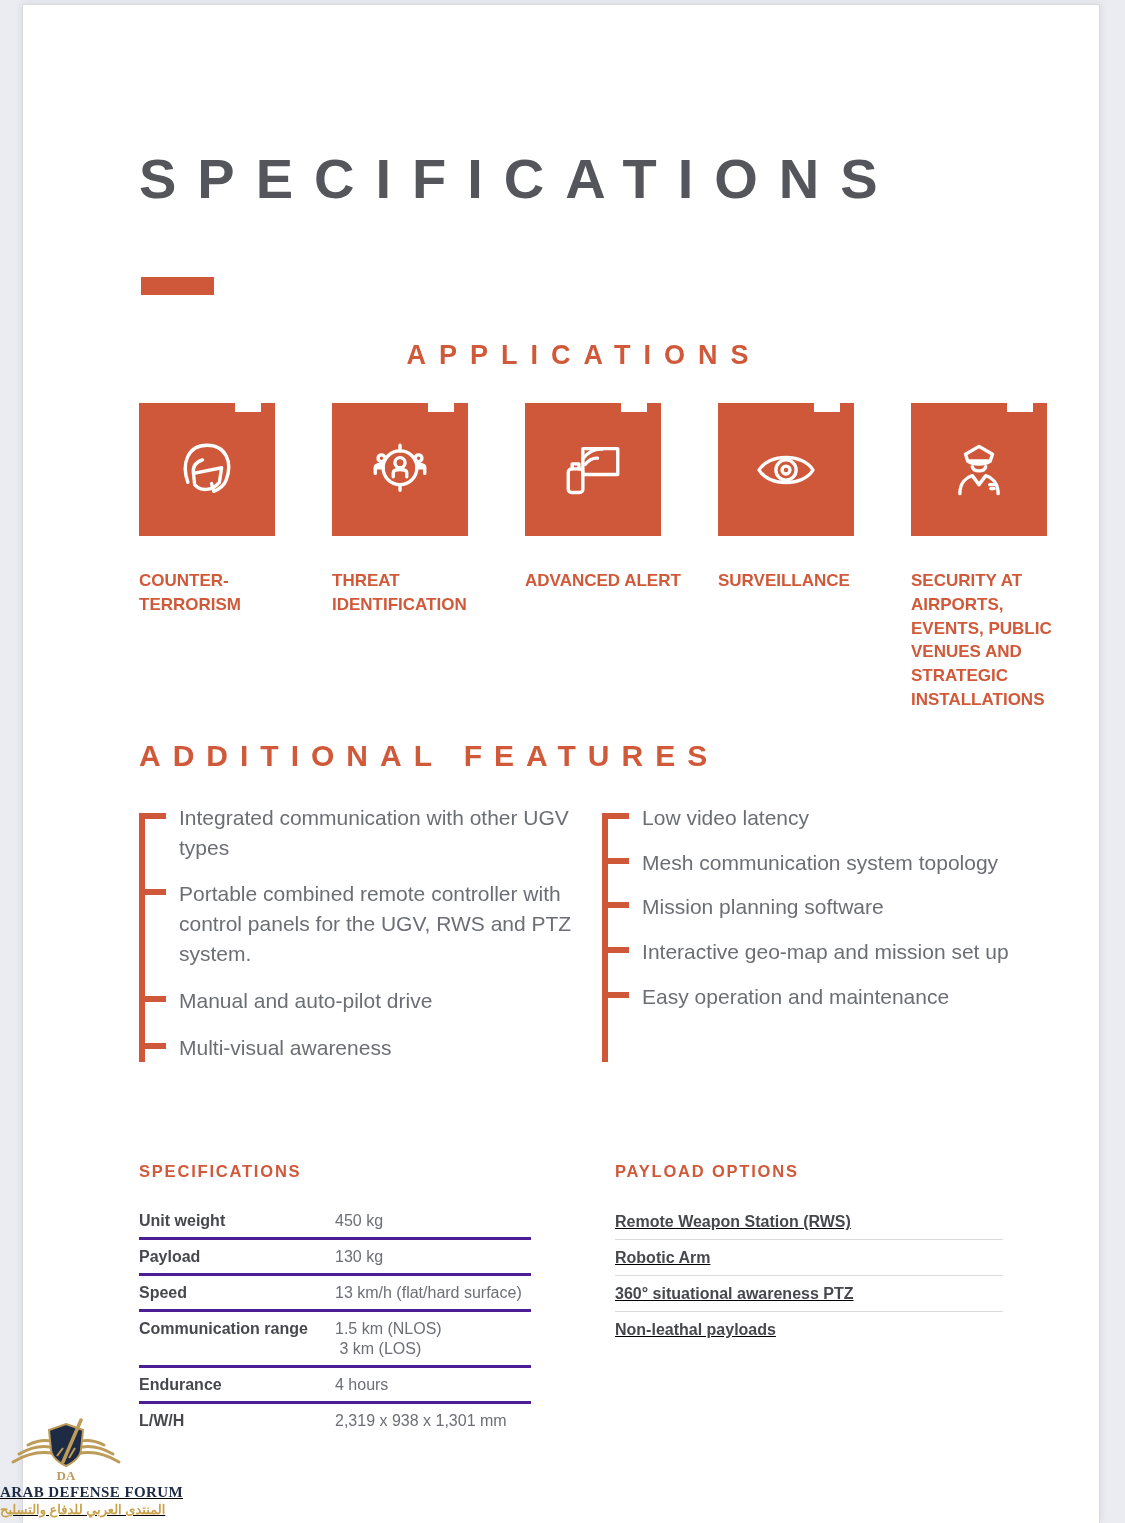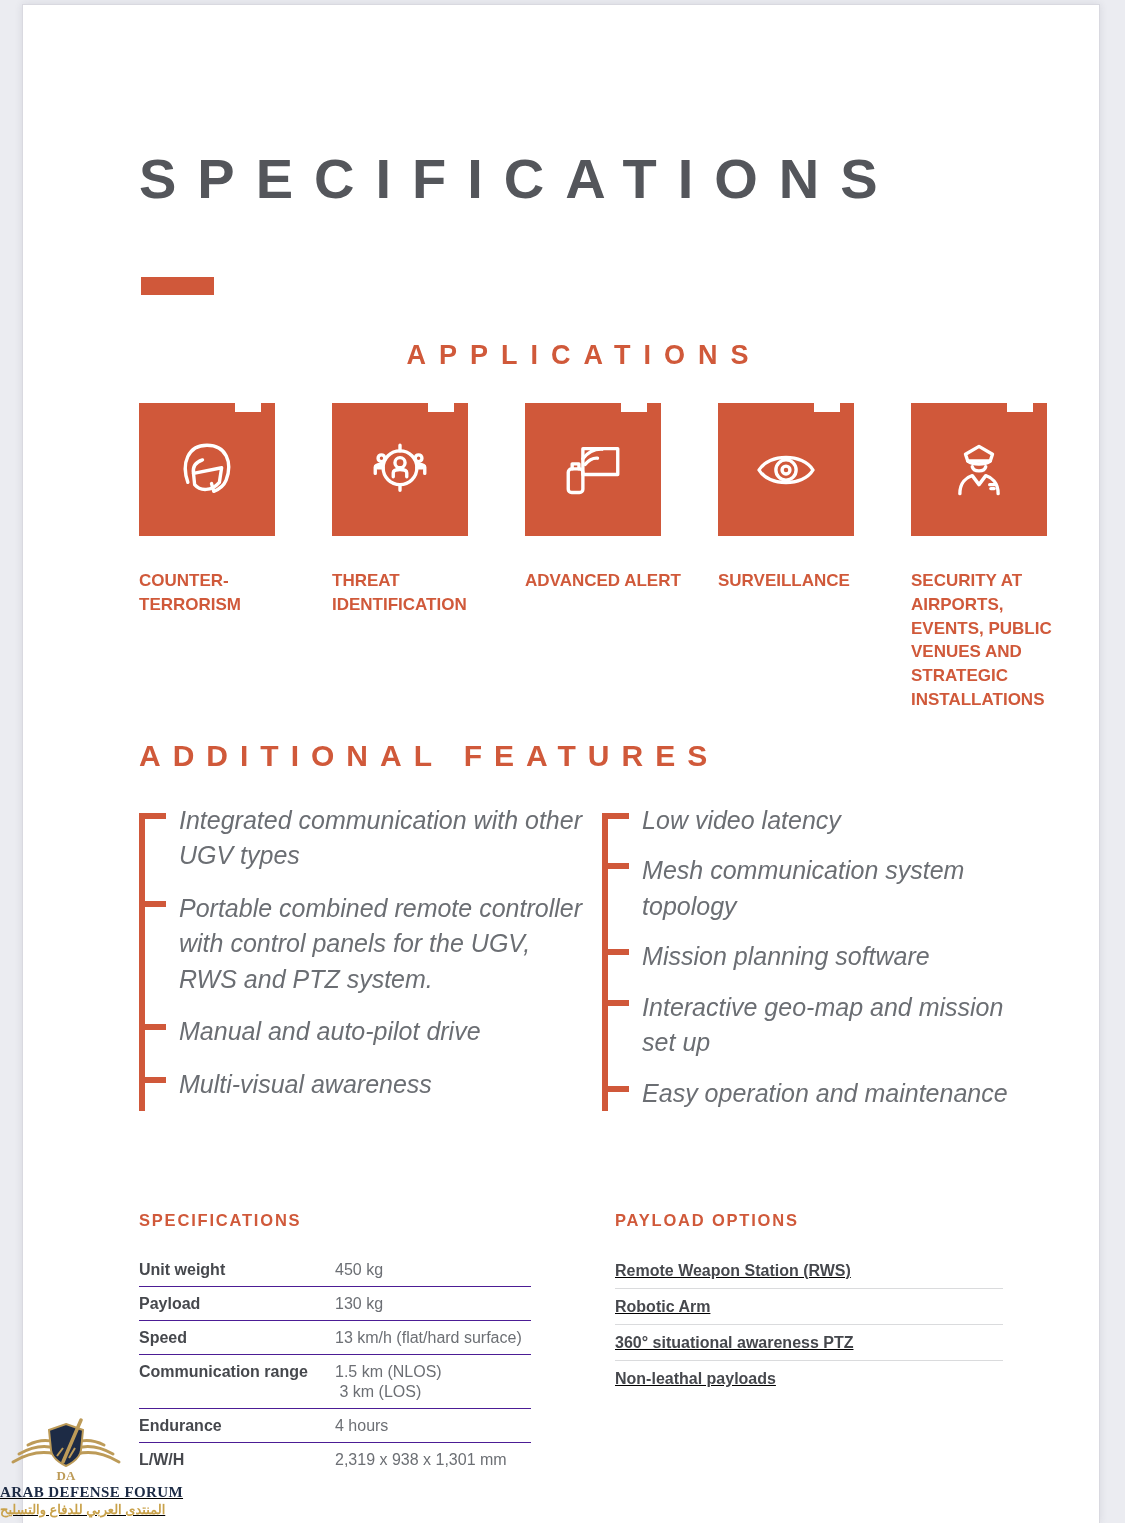--- a/index.html
+++ b/index.html
@@ -61,36 +61,36 @@
   }
   
   .feature-cols { margin-top:30px; display:flex; }
   .feature-items { position:relative; padding-left:40px; }
   .feature-items.col-left { width:465px; margin-right:12px; }
   .feature-items.col-right { width:440px; }
   .bracket-line {
     position:absolute; left:0; top:10px; bottom:12px; width:6px; background:#d0583a;
   }
   .feature-item {
-    position:relative; font-size:25px; color:#6b6e73; line-height:1.42;font-style:italic;
+    position:relative; font-size:21px; color:#6b6e73; line-height:1.42;
   }
   .col-left  .feature-item { margin-bottom:17px; }
   .col-right .feature-item { margin-bottom:15px; }
   .feature-item:last-child { margin-bottom:12px; }
   .feature-item::before {
     content:""; position:absolute; left:-40px; top:10px;
     width:27px; height:6px; background:#d0583a;
   }
   
   .tables { margin-top:88px; display:flex; }
   .spec-block { width:392px; margin-right:84px; }
   .payload-block { width:388px; }
   .t-row {
     display:flex; padding:7px 0 6px;
-    border-bottom:1px solid #4c1d95;
+    border-bottom:3px solid #4c1d95;
   }
   .t-row:last-child { border-bottom:none; }
   .t-label {
     flex:0 0 196px; font-size:16px; font-weight:700; color:#46484d; line-height:1.25;
   }
   .t-value {
     flex:1; font-size:16px; color:#6c6f74; line-height:1.25; white-space:pre-wrap;
   }
   .p-row { padding:8px 0 7px; border-bottom:1px solid #dadbdd;text-decoration:underline; }
   .p-row:last-child { border-bottom:none; }

